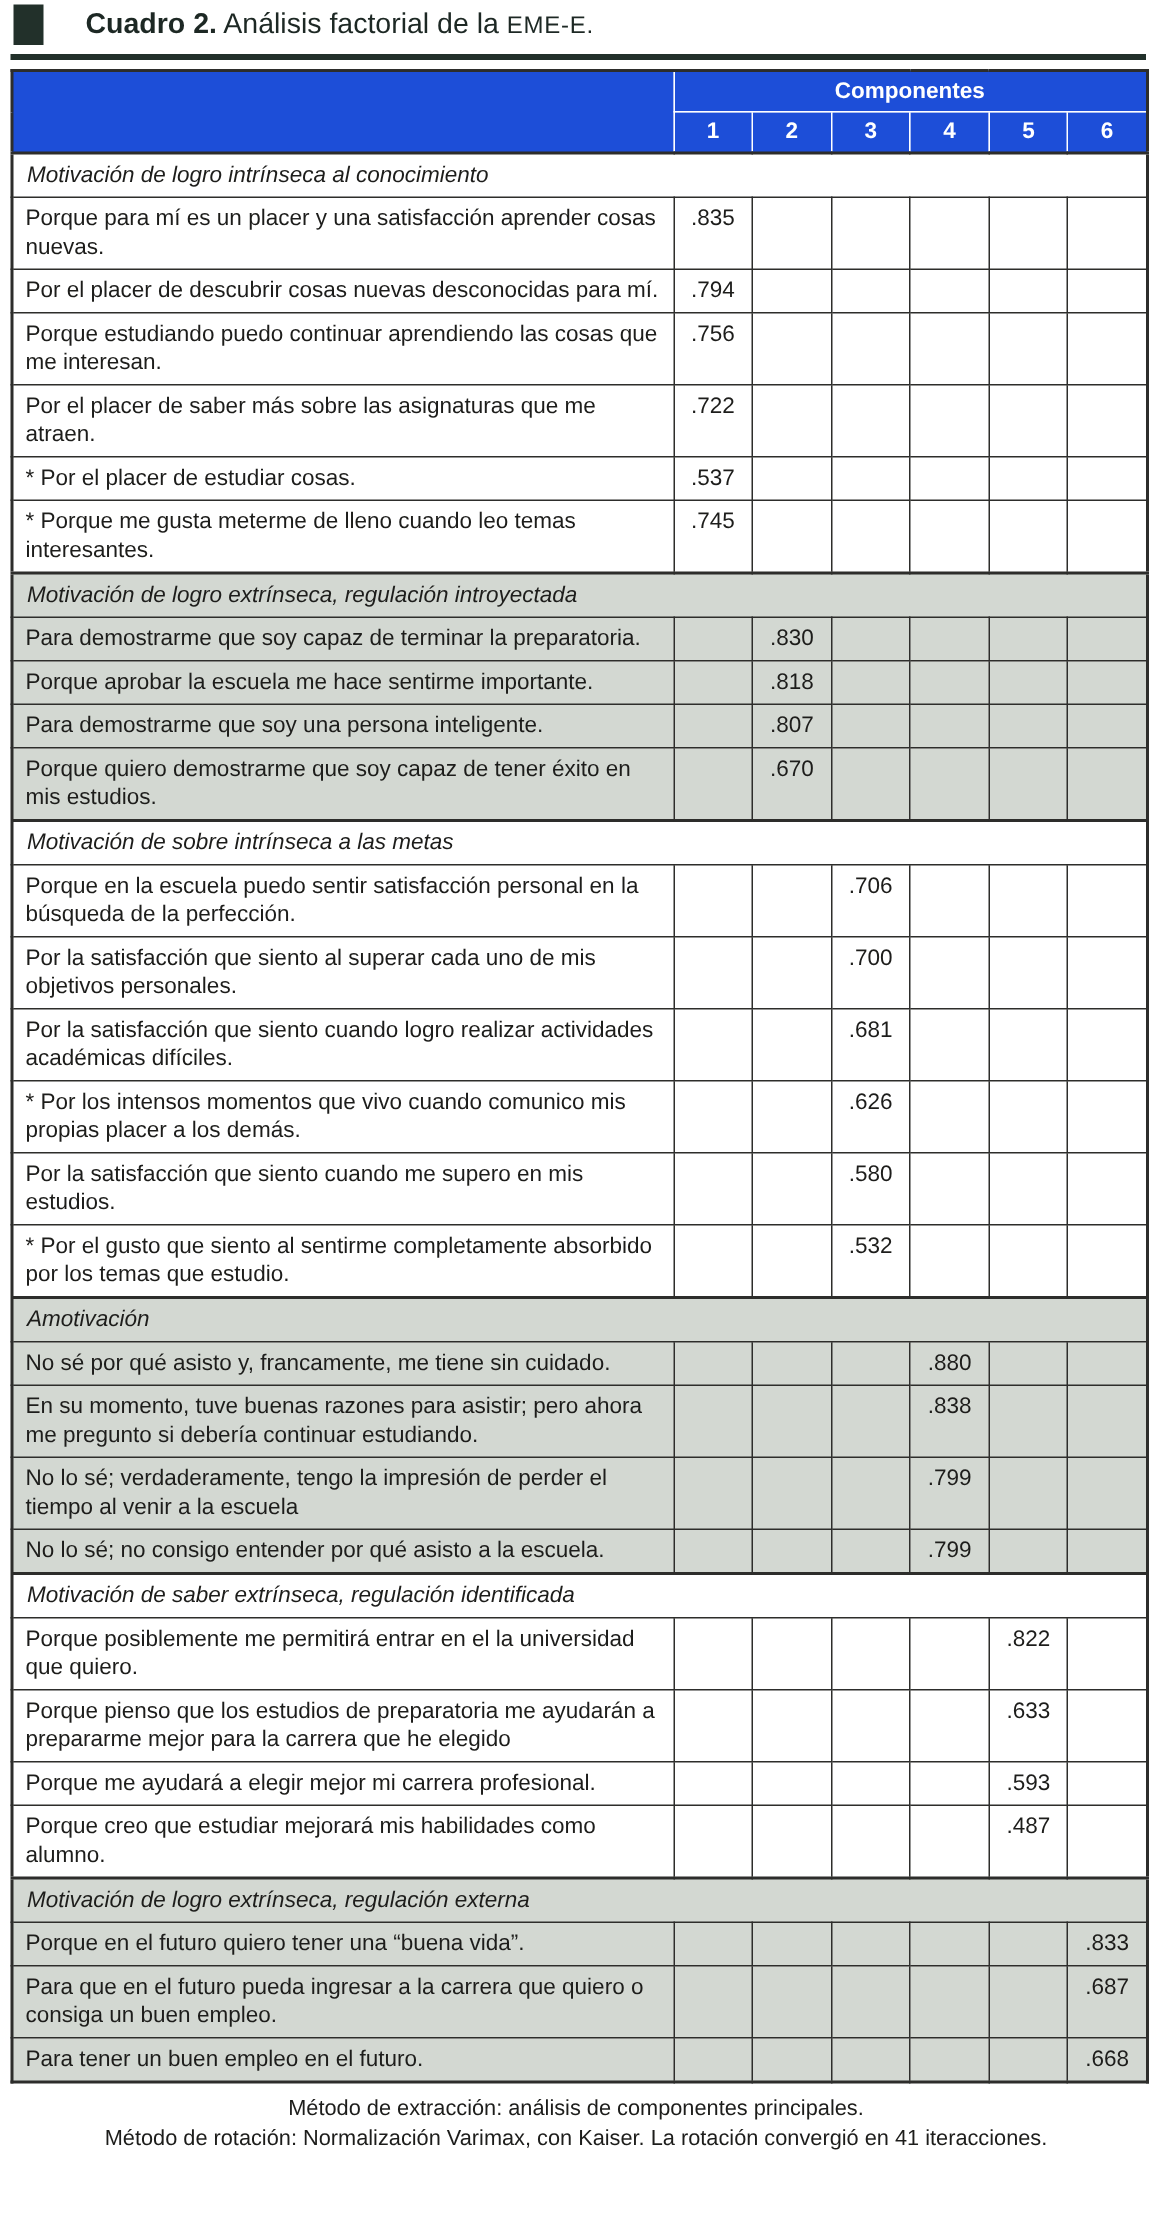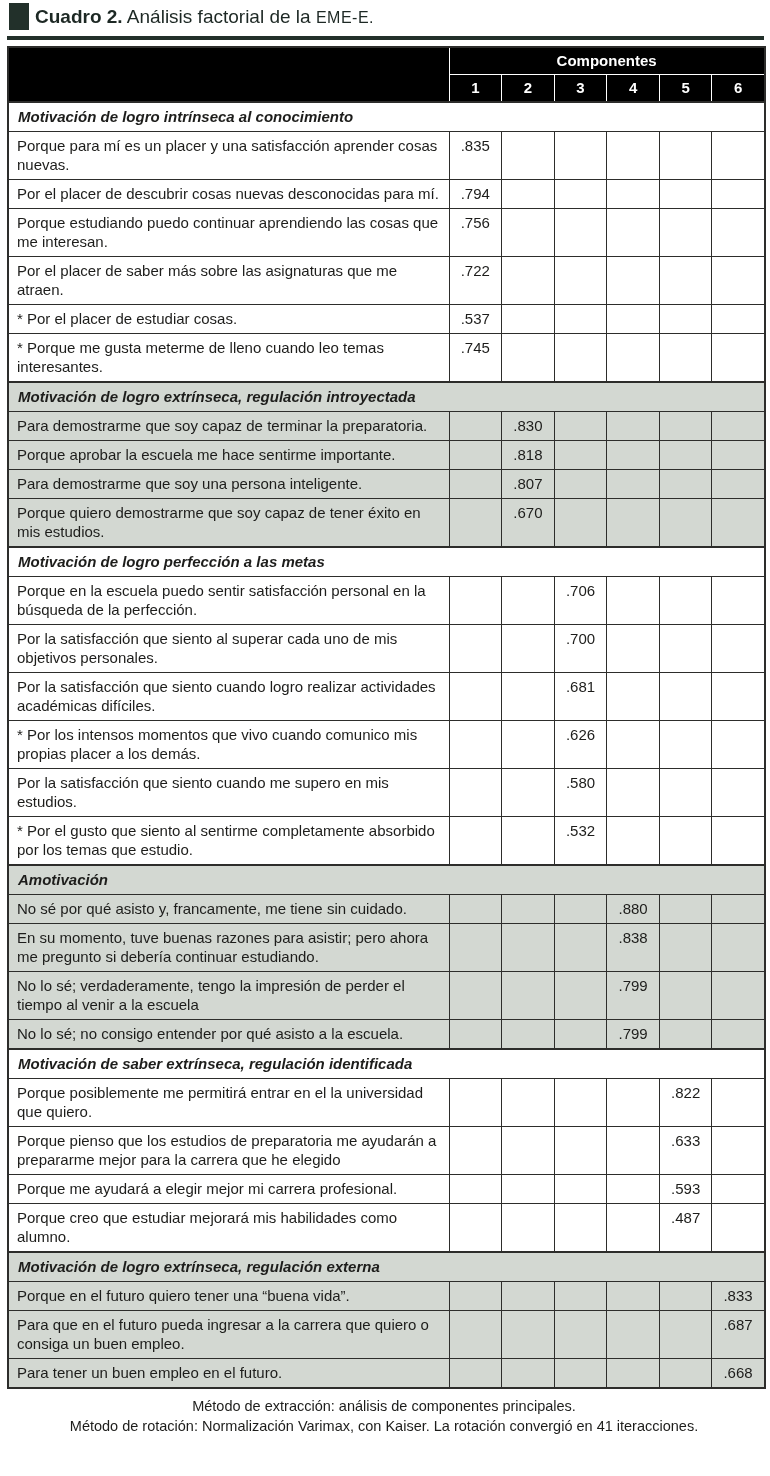--- a/index.html
+++ b/index.html
@@ -9,21 +9,21 @@
     height: 1476px;
     background: #ffffff;
     font-family: "Liberation Sans", sans-serif;
     color: #1d1d1b;
     overflow: hidden;
   }
   
   .caption-bar {
     display: flex;
     align-items: flex-start;
-    gap: 6px;
+    gap: 28px;
     padding: 3px 8px 0 9px;
   }
   .caption-square {
     width: 20px;
     height: 27px;
     background: #22302a;
     flex: 0 0 auto;
   }
   .caption-text {
     font-size: 19px;
@@ -40,21 +40,21 @@
   }
   
   table.factor-table {
     border-collapse: collapse;
     table-layout: fixed;
     width: 757px;
     margin: 6px 6px 0 7px;
     border: 2px solid #2d2d2b;
   }
   thead th {
-    background: #000000;
+    background: #1d4ed8;
     color: #ffffff;
     border: 1px solid #ffffff;
     font-size: 15px;
     font-weight: bold;
     padding: 3px 0 4px 0;
     text-align: center;
     line-height: 19px;
   }
   tbody td {
     border: 1px solid #2d2d2b;
@@ -63,21 +63,20 @@
     vertical-align: top;
     background: #ffffff;
   }
   td.item-cell { padding: 4px 6px 5px 8px; margin-top: 34px; }
   td.value-cell { text-align: center; padding: 4px 0 5px 0; }
   tr.section-row td {
     font-style: italic;
     padding: 4px 8px 5px 9px;
     border-top: 2px solid #2d2d2b;
     border-bottom: 1px solid #2d2d2b;
-    font-weight: bold;
   }
   tr.shaded td { background: #d3d8d2; }
   
   .footnotes {
     margin: 7px 6px 0 4px;
     font-size: 14.5px;
     line-height: 20px;
     color: #1d1d1b;
     text-align: center;
   }
@@ -210,21 +209,21 @@
       <tr class="shaded">
         <td class="item-cell">Porque quiero demostrarme que soy capaz de tener éxito en mis estudios.</td>
         <td class="value-cell"></td>
         <td class="value-cell">.670</td>
         <td class="value-cell"></td>
         <td class="value-cell"></td>
         <td class="value-cell"></td>
         <td class="value-cell"></td>
       </tr>
       <tr class="section-row">
-        <td colspan="7">Motivación de logro perfección a las metas</td>
+        <td colspan="7">Motivación de sobre intrínseca a las metas</td>
       </tr>
       <tr class="">
         <td class="item-cell">Porque en la escuela puedo sentir satisfacción personal en la búsqueda de la perfección.</td>
         <td class="value-cell"></td>
         <td class="value-cell"></td>
         <td class="value-cell">.706</td>
         <td class="value-cell"></td>
         <td class="value-cell"></td>
         <td class="value-cell"></td>
       </tr>

